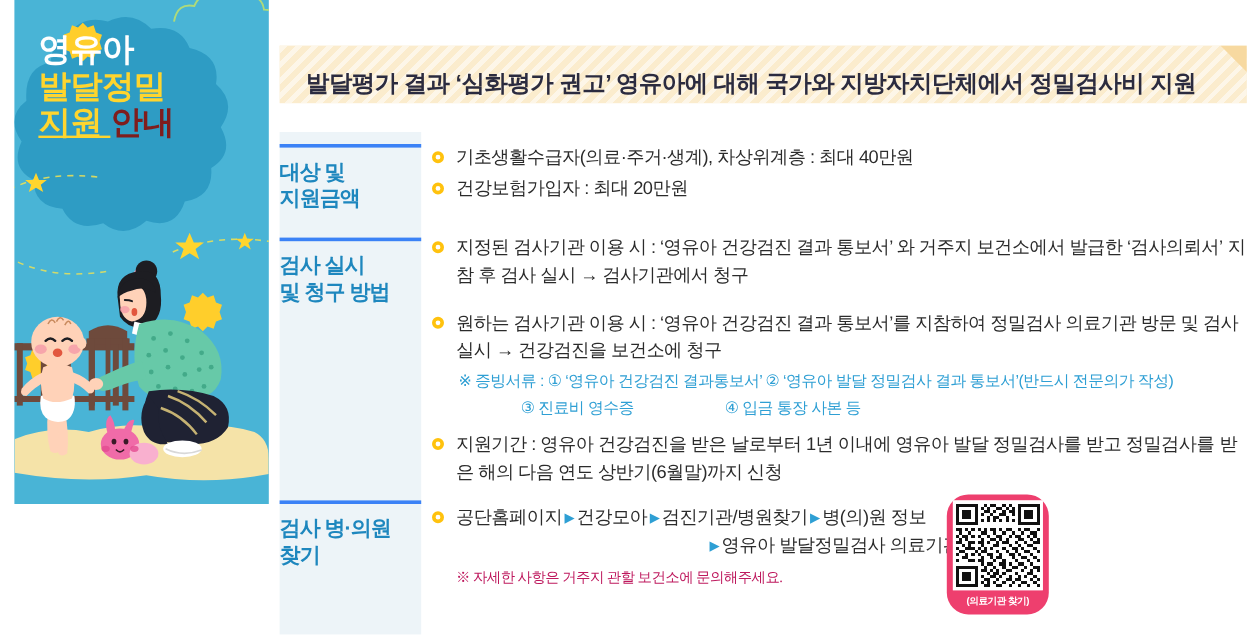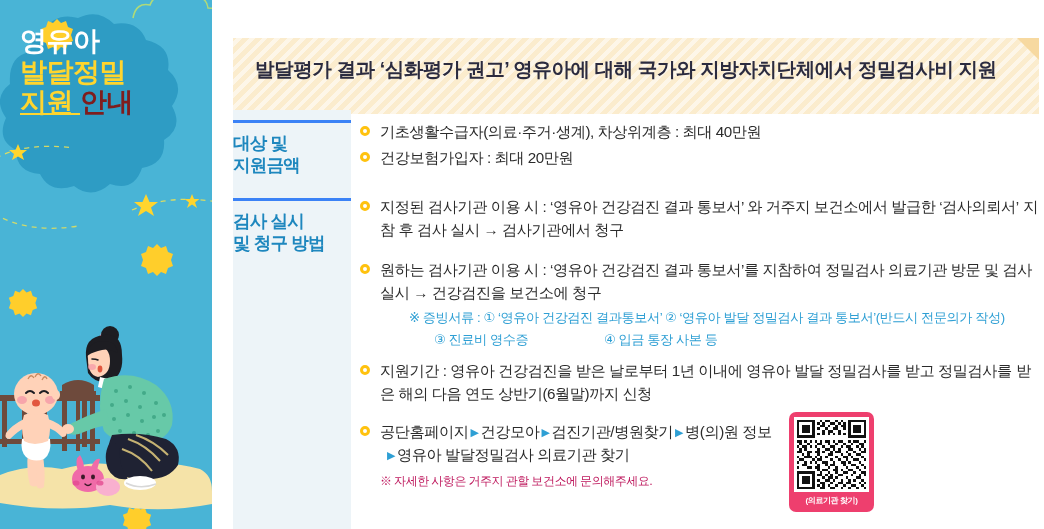--- a/index.html
+++ b/index.html
@@ -14,22 +14,22 @@
     position: relative;
     width: 1044px;
     height: 529px;
     overflow: hidden;
     background: #ffffff;
   }
 
   
   .left-panel {
     position: absolute;
-    left: 0; top: 0;
-    width: 212px; height: 529px;
+    left: 12px; top: 0;
+    width: 212px; height: 420px;
     background: #49b4d6;
     overflow: hidden;
   }
   .blob-bg {
     position: absolute;
     left: -14px; top: 12px;
     width: 212px; height: 208px;
   }
   .left-title {
     position: absolute;
@@ -58,21 +58,21 @@
     position: absolute;
     left: 0; bottom: 0;
     width: 212px; height: 230px;
     z-index: 4;
   }
 
   
   .banner {
     position: absolute;
     left: 233px; top: 38px;
-    width: 806px; height: 76px;
+    width: 806px; height: 48px;
     background: #fbeccd;
     overflow: hidden;
   }
   .banner-stripes {
     position: absolute;
     inset: 0;
     background: repeating-linear-gradient(
       -45deg,
       rgba(255,255,255,0.00) 0px,
       rgba(255,255,255,0.00) 5px,
@@ -150,30 +150,31 @@
     border-radius: 50%;
     border: 3px solid #ffc20e;
     box-sizing: border-box;
     background: #ffffff;
   }
   .bullet-text {
     font-size: 15.2px;
     color: #2b2b2b;
     line-height: 1.52;
     letter-spacing: -0.45px;
+    text-align: center;
   }
 
   .note {
     font-size: 13.2px;
     color: #2e9fd4;
     line-height: 1.6;
     letter-spacing: -0.45px;
     padding-left: 24px;
   }
-  .note .nrow { display: block; margin-left: 27px; }
+  .note .nrow { display: block; }
   .note .ncols {
     display: block;
     padding-left: 52px;
   }
   .note .ncol-b { display: inline-block; width: 170px; }
 
   .gap-sm { height: 9px; }
   .gap-md { height: 14px; }
 
   .path-arrow {
@@ -196,21 +197,21 @@
     line-height: 1.5;
     font-family: Liberation Serif, serif;
   }
 
   
   .qr-wrap {
     position: absolute;
     left: 789px; top: 412px;
     width: 85px; height: 100px;
     background: #ee3f6e;
-    border-radius: 7px;
+    border-radius: 18px;
     padding: 5px;
     box-sizing: border-box;
   }
   .qr-img {
     width: 75px; height: 75px;
     background: #ffffff;
     display: block;
   }
   .qr-caption {
     text-align: center;
@@ -407,20 +408,24 @@
     <div class="sec-label" id="sec-label-0">
       <span class="ln">대상 및</span>
       <span class="ln">지원금액</span>
     </div>
 
     <div class="sec-label" id="sec-label-1">
       <span class="ln">검사 실시</span>
       <span class="ln">및 청구 방법</span>
     </div>
 
+    <div class="sec-label" id="sec-label-2">
+      <span class="ln">검사 병·의원</span>
+      <span class="ln">찾기</span>
+    </div>
   </div>
 
   <div class="content-col">
 
     <div class="blk" id="blk-0">
       <div class="bullet-row">
         <span class="bullet-dot"></span>
         <span class="bullet-text">기초생활수급자(의료·주거·생계), 차상위계층 : 최대 40만원</span>
       </div>
       <div class="bullet-row">

